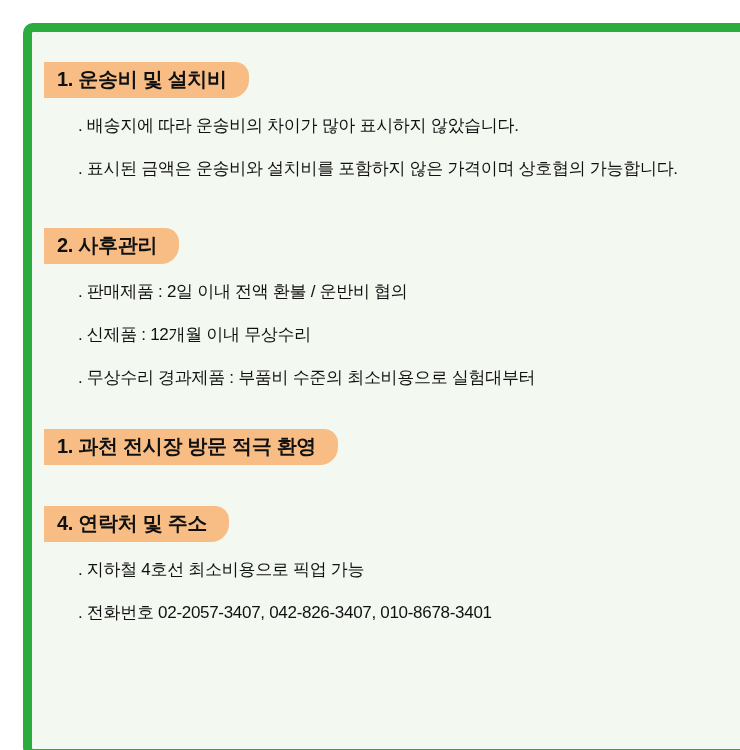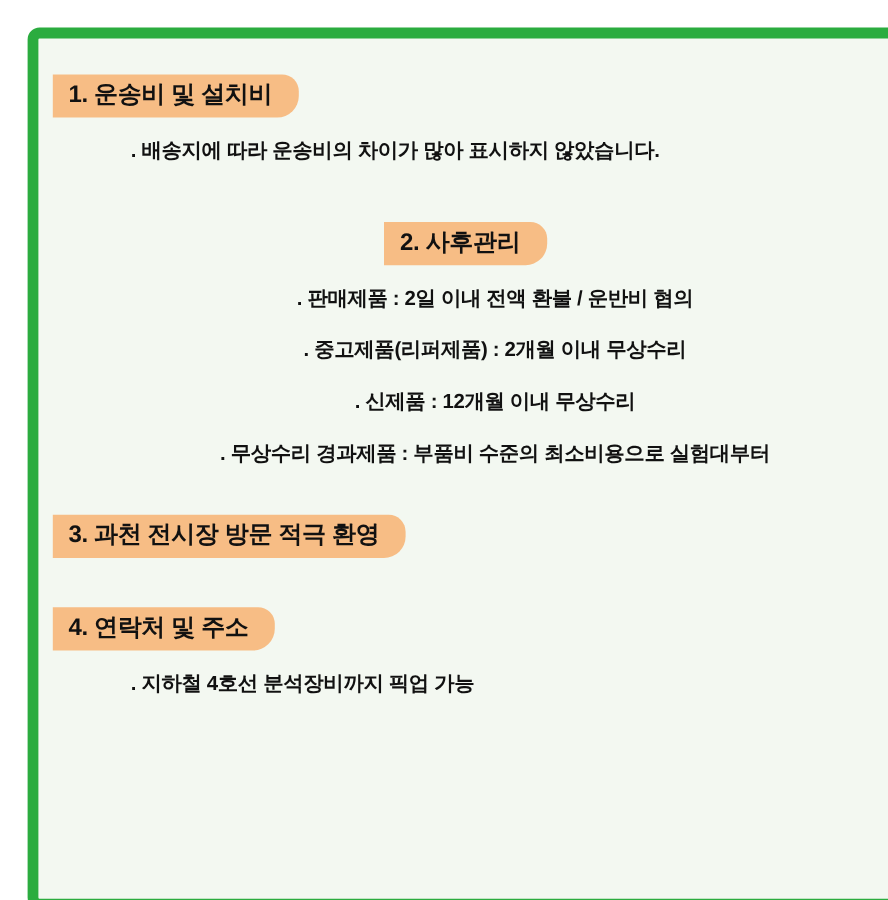--- a/index.html
+++ b/index.html
@@ -21,74 +21,74 @@
     margin:11px 0 0 11px;
     width:700px;
     height:705px;
     border:9px solid var(--border-color);
     border-radius:10px;
     background:var(--card-bg);
     overflow:hidden;
   }
   .section{display:block;}
   .section.s1{margin-top:18px;}
-  .section.s2{margin-top:26px;text-align:center;}
+  .section.s2{margin-top:26px;}
   .section.s3{margin-top:18px;}
   .section.s4{margin-top:29px;}
   .badge{
     display:inline-block;
     background:var(--badge-bg);
     padding:5px 22px 6px 13px;
     border-radius:0 14px 18px 0;
     font-size:20px;
     font-weight:700;
     line-height:25px;
     letter-spacing:-0.3px;
     color:var(--text-color);
   }
   ul.lines{
     list-style:none;
     padding:6px 10px 0 28px;
   }
   ul.lines li{
     font-size:17px;
-    font-weight:700;
+    font-weight:400;
     line-height:31px;
     letter-spacing:-0.3px;
     white-space:nowrap;
     color:var(--text-color);
-    margin-left:31px;
   }
 </style>
 </head>
 <body>
 
 <div class="card">
 
   <div class="section s1">
     <div class="badge">1. 운송비 및 설치비</div>
     <ul class="lines">
       <li>. 배송지에 따라 운송비의 차이가 많아 표시하지 않았습니다.</li>
+      <li>. 표시된 금액은 운송비와 설치비를 포함하지 않은 가격이며 상호협의 가능합니다.</li>
     </ul>
   </div>
 
   <div class="section s2">
     <div class="badge">2. 사후관리</div>
     <ul class="lines">
       <li>. 판매제품 : 2일 이내 전액 환불 / 운반비 협의</li>
-      <li>. 중고제품(리퍼제품) : 2개월 이내 무상수리</li>
       <li>. 신제품 : 12개월 이내 무상수리</li>
       <li>. 무상수리 경과제품 : 부품비 수준의 최소비용으로 실험대부터</li>
     </ul>
   </div>
 
   <div class="section s3">
-    <div class="badge">3. 과천 전시장 방문 적극 환영</div>
+    <div class="badge">1. 과천 전시장 방문 적극 환영</div>
   </div>
 
   <div class="section s4">
     <div class="badge">4. 연락처 및 주소</div>
     <ul class="lines">
-      <li>. 지하철 4호선 분석장비까지 픽업 가능</li>
+      <li>. 지하철 4호선 최소비용으로 픽업 가능</li>
+      <li>. 전화번호 02-2057-3407, 042-826-3407, 010-8678-3401</li>
     </ul>
   </div>
 
 </div>
 
 </body></html>

